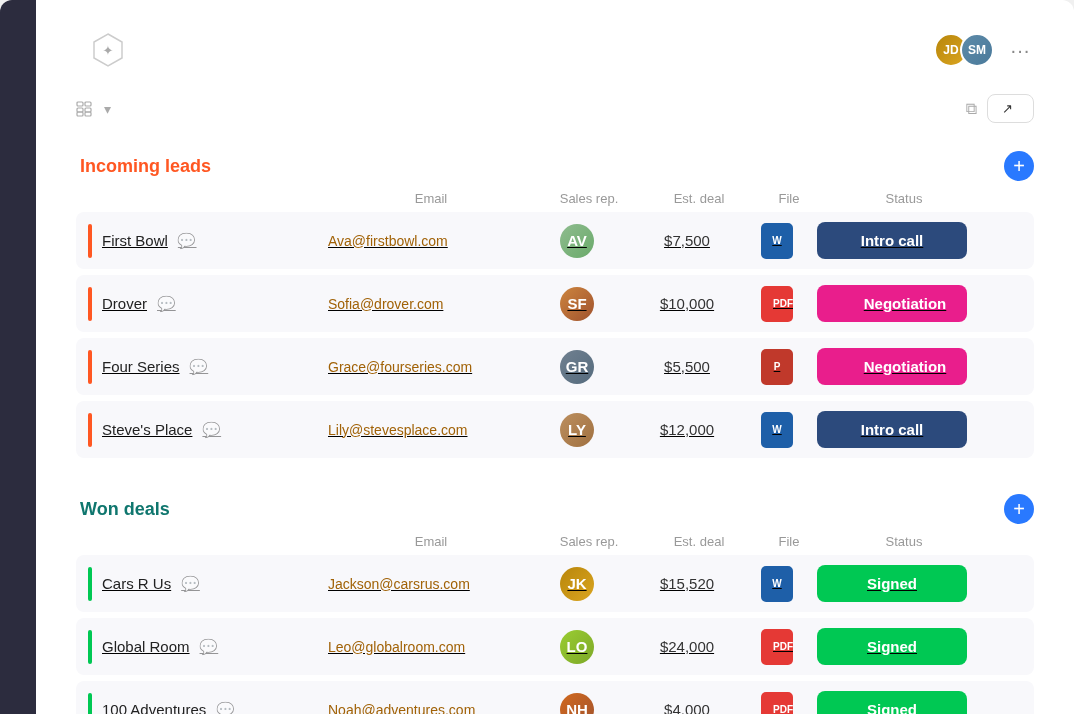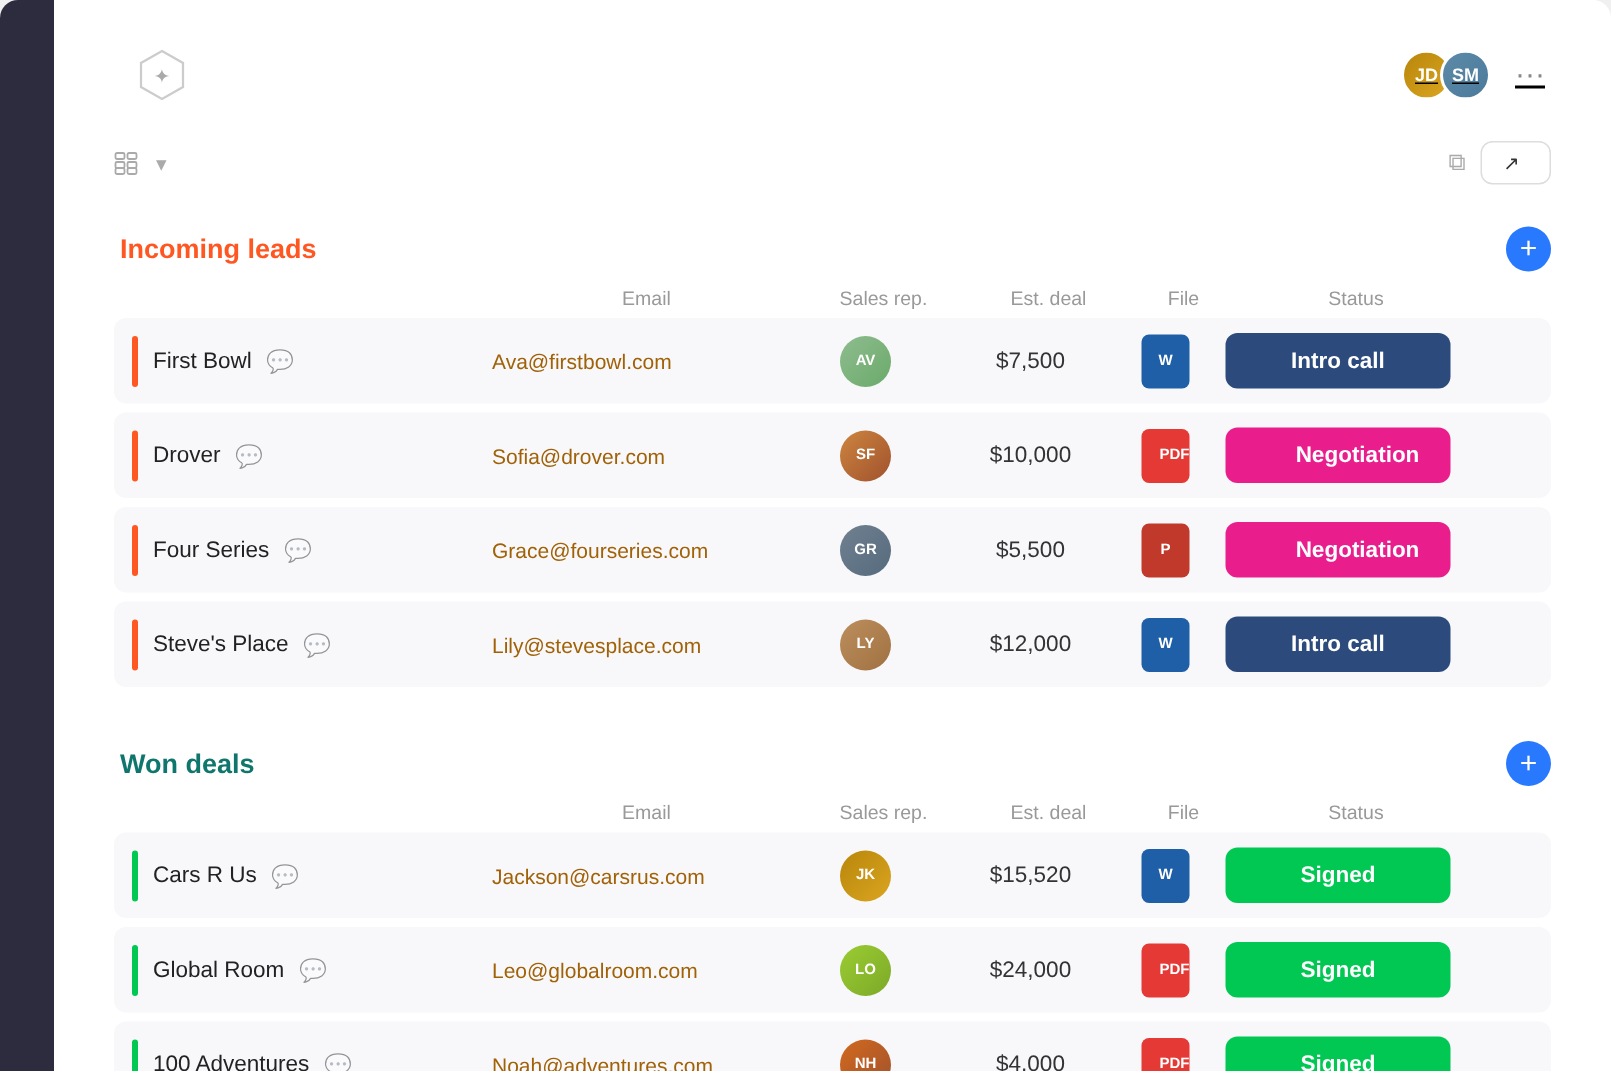--- a/index.html
+++ b/index.html
@@ -49,21 +49,20 @@
       width: 40px;
       height: 40px;
       display: flex;
       align-items: center;
       justify-content: center;
     }
     .header-right {
       display: flex;
       align-items: center;
       gap: 12px;
-      text-decoration: underline;
     }
     .avatars {
       display: flex;
     }
     .avatar {
       width: 34px;
       height: 34px;
       border-radius: 50%;
       border: 2px solid #fff;
       margin-left: -8px;
@@ -142,20 +141,21 @@
     .table-body { }
     .table-row {
       display: grid;
       grid-template-columns: 240px 1fr 110px 110px 70px 160px 50px;
       align-items: center;
       background: #f8f8fb;
       border-radius: 8px;
       margin-bottom: 6px;
       padding: 10px 12px;
       min-height: 54px;
+      text-decoration: underline;
     }
     .row-name {
       display: flex;
       align-items: center;
       gap: 10px;
       font-size: 15px;
       font-weight: 500;
       color: #222;
     }
     .left-bar {
@@ -180,21 +180,21 @@
     }
     .rep-avatar {
       width: 34px;
       height: 34px;
       border-radius: 50%;
       background: #ccc;
       margin: 0 auto;
       display: flex;
       align-items: center;
       justify-content: center;
-      font-size: 10px;
+      font-size: 15px;
       font-weight: 600;
       color: #fff;
     }
     .row-deal {
       text-align: center;
       font-size: 15px;
       color: #333;
       font-weight: 500;
     }
     .row-file {

